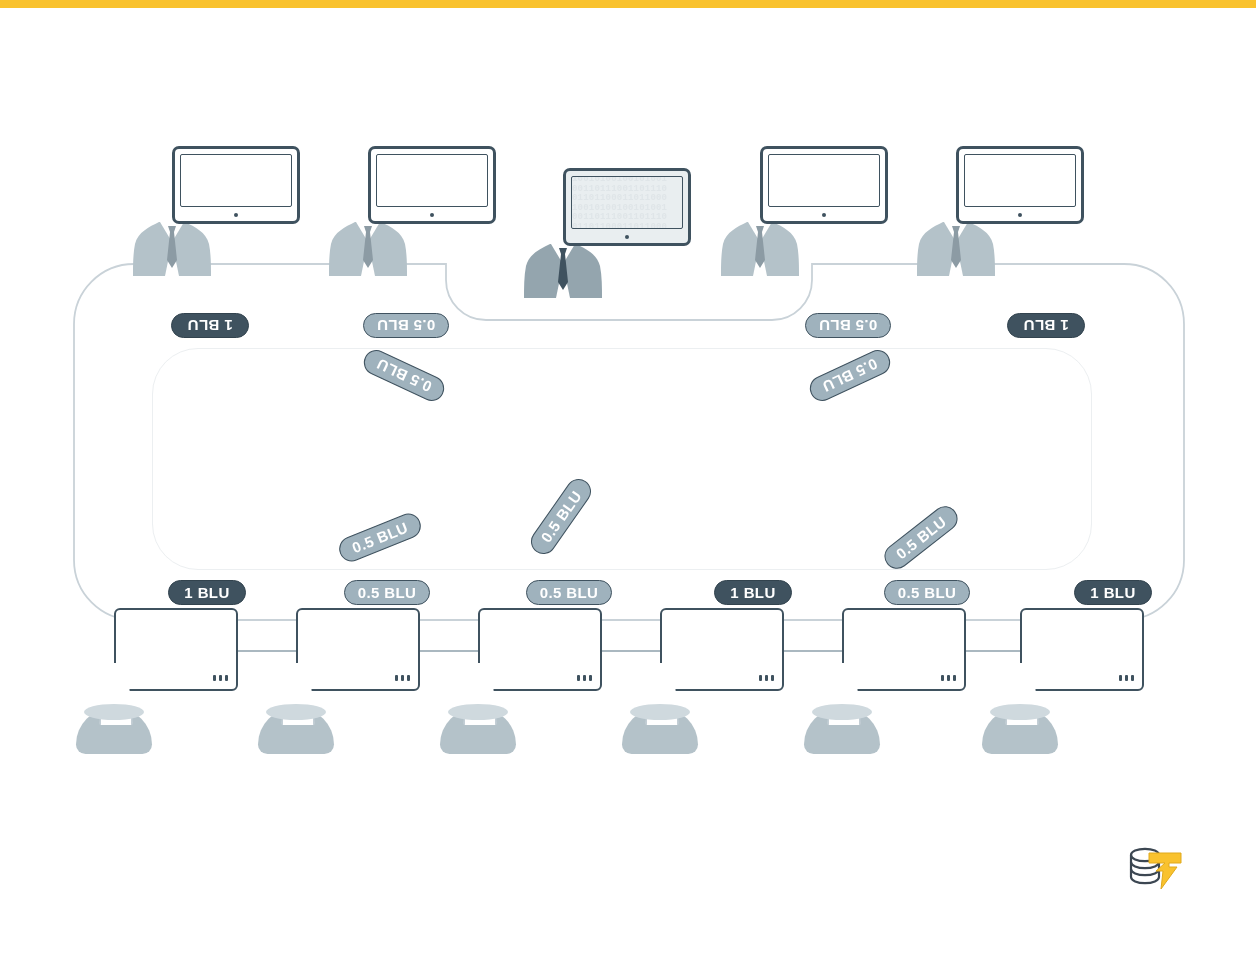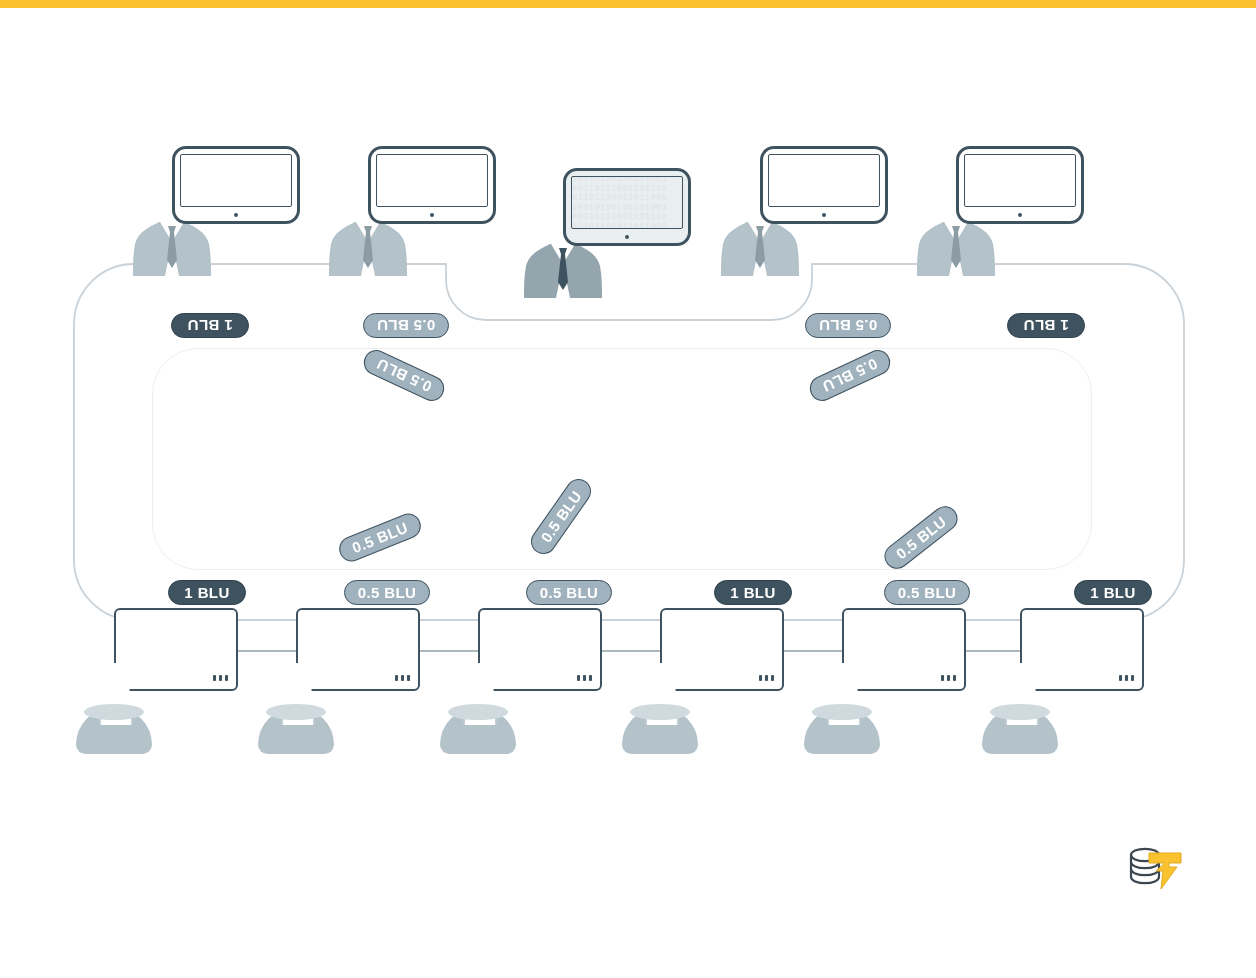--- a/index.html
+++ b/index.html
@@ -49,21 +49,21 @@
     font-size:15px;
   }
   .pill.flip{transform:rotate(180deg);}
 
   
   .workstation{position:absolute;}
   .mon-front{
     position:absolute;left:0;top:0;
     width:128px;height:78px;
     border:3px solid #3f525f;
-    border-radius:14px;
+    border-radius:7px;
     box-sizing:border-box;
     background:#ffffff;
     z-index:3;
     font-weight:bold;
   }
   .mon-front .screen{
     position:absolute;left:5px;top:5px;right:5px;bottom:14px;
     border:1.5px solid #3f525f;
     border-radius:2px;
     box-sizing:border-box;

